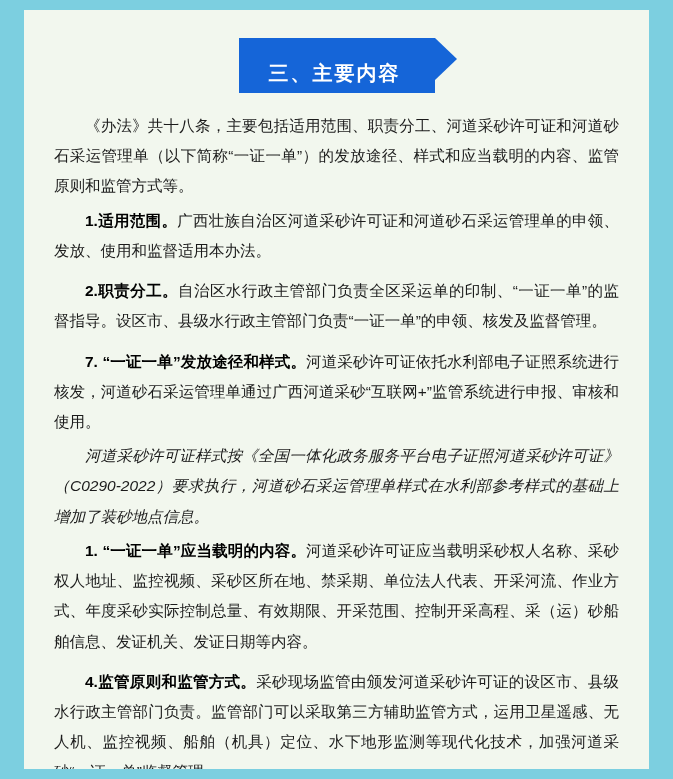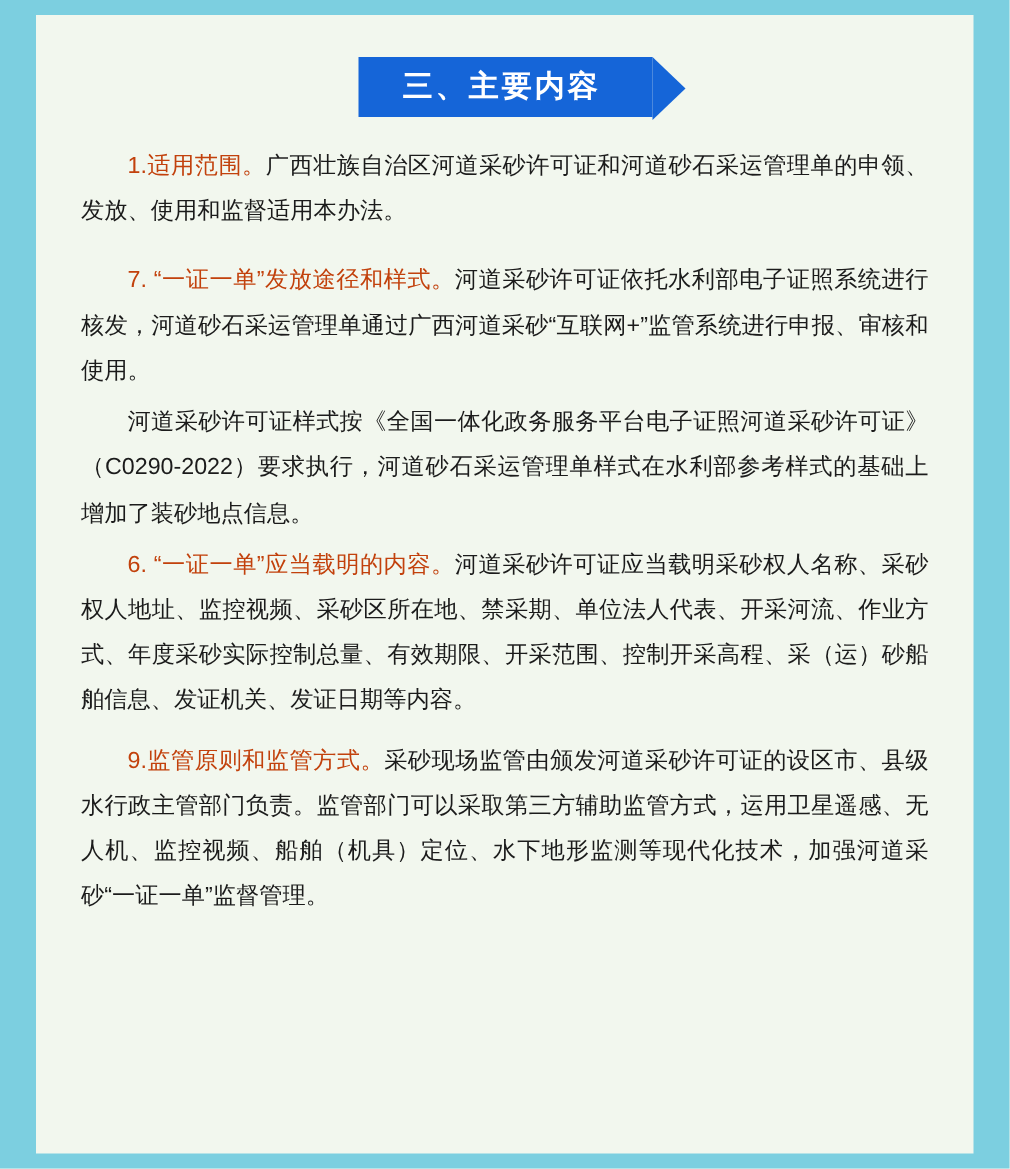--- a/index.html
+++ b/index.html
@@ -28,21 +28,21 @@
     display: flex;
     justify-content: center;
   }
   .banner {
     position: relative;
     background: #1565d8;
     color: #ffffff;
     font-size: 20px;
     font-weight: bold;
     letter-spacing: 2px;
-    padding: 9px 34px 9px 30px;
+    padding: 24px 34px 9px 30px;
     line-height: 1.1;
     white-space: nowrap;
   }
   .banner::after {
     content: "";
     position: absolute;
     right: -22px;
     top: 0;
     width: 0;
     height: 0;
@@ -57,64 +57,71 @@
     margin: 0 0 4px 0;
     font-size: 15.5px;
     line-height: 1.95;
     color: #1b1b1b;
     text-align: justify;
     text-justify: inter-ideograph;
     text-indent: 2em;
   }
   p.noindent {
     text-indent: 2em;
+    font-style: italic;
   }
   .red {
-    color: #c2410c;
-    font-weight: normal;
+    color: #000000;
+    font-weight: bold;
   }
   .blk {
     color: #1b1b1b;
   }
   .spacer-sm { height: 6px; }
 </style>
 </head>
 <body>
 
 <div class="page">
 
   <div class="banner-wrap">
     <div class="banner">三、主要内容</div>
   </div>
 
   <div class="content">
 
+    <p>
+      <span class="blk">《办法》共十八条，主要包括适用范围、职责分工、河道采砂许可证和河道砂石采运管理单（以下简称“一证一单”）的发放途径、样式和应当载明的内容、监管原则和监管方式等。</span>
+    </p>
 
     <p>
       <span class="red">1.适用范围。</span><span class="blk">广西壮族自治区河道采砂许可证和河道砂石采运管理单的申领、发放、使用和监督适用本办法。</span>
     </p>
 
     <div class="spacer-sm"></div>
 
+    <p>
+      <span class="red">2.职责分工。</span><span class="blk">自治区水行政主管部门负责全区采运单的印制、“一证一单”的监督指导。设区市、县级水行政主管部门负责“一证一单”的申领、核发及监督管理。</span>
+    </p>
 
     <div class="spacer-sm"></div>
 
     <p>
       <span class="red">7. “一证一单”发放途径和样式。</span><span class="blk">河道采砂许可证依托水利部电子证照系统进行核发，河道砂石采运管理单通过广西河道采砂“互联网+”监管系统进行申报、审核和使用。</span>
     </p>
 
     <p class="noindent">
       <span class="blk">河道采砂许可证样式按《全国一体化政务服务平台电子证照河道采砂许可证》（C0290-2022）要求执行，河道砂石采运管理单样式在水利部参考样式的基础上增加了装砂地点信息。</span>
     </p>
 
     <p>
-      <span class="red">6. “一证一单”应当载明的内容。</span><span class="blk">河道采砂许可证应当载明采砂权人名称、采砂权人地址、监控视频、采砂区所在地、禁采期、单位法人代表、开采河流、作业方式、年度采砂实际控制总量、有效期限、开采范围、控制开采高程、采（运）砂船舶信息、发证机关、发证日期等内容。</span>
+      <span class="red">1. “一证一单”应当载明的内容。</span><span class="blk">河道采砂许可证应当载明采砂权人名称、采砂权人地址、监控视频、采砂区所在地、禁采期、单位法人代表、开采河流、作业方式、年度采砂实际控制总量、有效期限、开采范围、控制开采高程、采（运）砂船舶信息、发证机关、发证日期等内容。</span>
     </p>
 
 
     <div class="spacer-sm"></div>
 
     <p>
-      <span class="red">9.监管原则和监管方式。</span><span class="blk">采砂现场监管由颁发河道采砂许可证的设区市、县级水行政主管部门负责。监管部门可以采取第三方辅助监管方式，运用卫星遥感、无人机、监控视频、船舶（机具）定位、水下地形监测等现代化技术，加强河道采砂“一证一单”监督管理。</span>
+      <span class="red">4.监管原则和监管方式。</span><span class="blk">采砂现场监管由颁发河道采砂许可证的设区市、县级水行政主管部门负责。监管部门可以采取第三方辅助监管方式，运用卫星遥感、无人机、监控视频、船舶（机具）定位、水下地形监测等现代化技术，加强河道采砂“一证一单”监督管理。</span>
     </p>
 
   </div>
 </div>
 
 </body></html>

